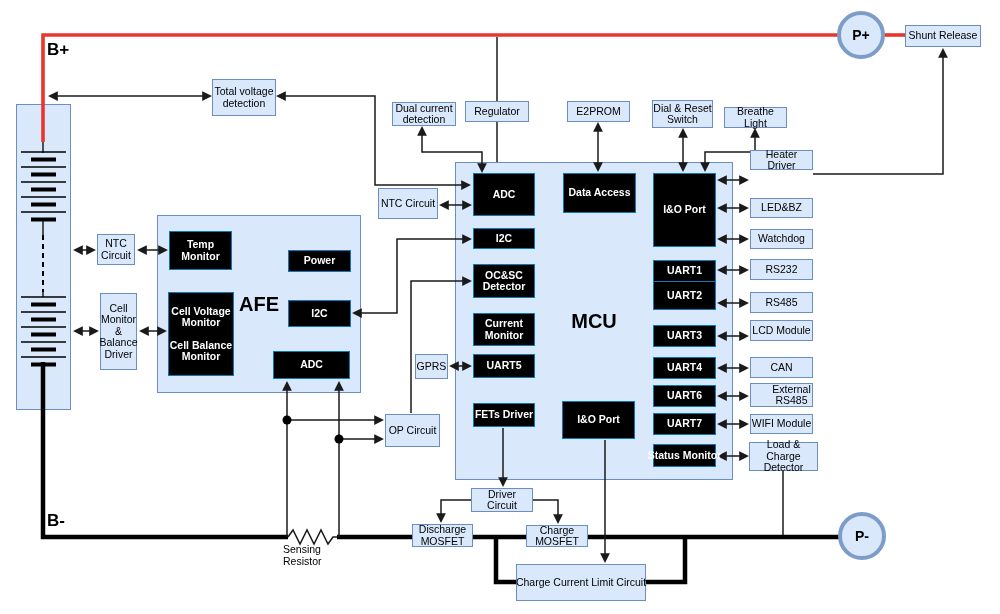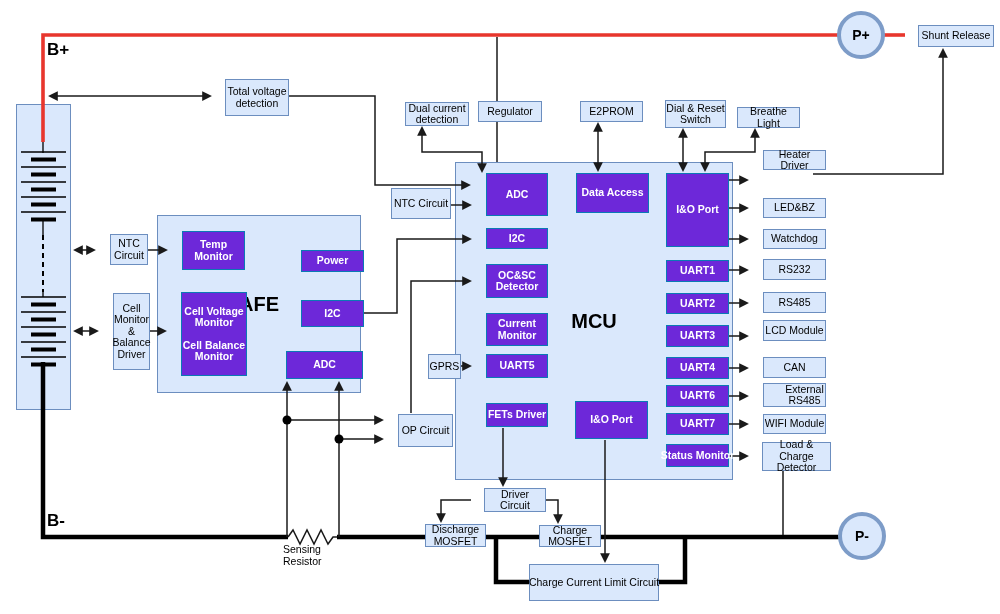--- a/index.html
+++ b/index.html
@@ -4,24 +4,24 @@
 <style>
   html,body{margin:0;padding:0;background:#ffffff;}
   #stage{
     position:relative; width:1000px; height:614px;
     font-family:"Liberation Sans", sans-serif;
     background:#ffffff; overflow:hidden;
   }
   .b{
     position:absolute; box-sizing:border-box;
     display:flex; flex-direction:column; align-items:center; justify-content:center;
-    text-align:center; font-size:10.5px; line-height:11.5px; z-index:3;margin-left:13px;
+    text-align:center; font-size:10.5px; line-height:11.5px; z-index:3;
   }
   .lt{ background:#dae8fc; border:1px solid #6c8ebf; color:#000; }
-  .bl{ background:#6d28d9; border:1px solid #0b79b5; color:#fff; font-weight:bold; }
+  .bl{ background:#000000; border:1px solid #0b79b5; color:#fff; font-weight:bold; }
   .cont{ position:absolute; box-sizing:border-box; background:#dae8fc; border:1px solid #6c8ebf; z-index:1; }
   .circ{
     position:absolute; box-sizing:border-box; border-radius:50%;
     background:#dae8fc; border:4px solid #7d9cc8; z-index:4;
     display:flex; align-items:center; justify-content:center;
     font-weight:bold; font-size:14px; color:#000;
   }
   .lbl{ position:absolute; z-index:4; color:#000; }
   .big{ font-weight:bold; font-size:17px; }
   .ttl{ font-weight:bold; font-size:20px; z-index:3; }
@@ -169,21 +169,21 @@
   <div class="lbl ttl" style="left:570px;top:310px;width:48px;text-align:center;">MCU</div>
   <div class="b bl" style="left:473px;top:173px;width:62px;height:43px;">ADC</div>
   <div class="b bl" style="left:473px;top:228px;width:62px;height:21px;">I2C</div>
   <div class="b bl" style="left:473px;top:264px;width:62px;height:34px;">OC&amp;SC Detector</div>
   <div class="b bl" style="left:473px;top:313px;width:62px;height:33px;">Current Monitor</div>
   <div class="b bl" style="left:473px;top:354px;width:62px;height:24px;">UART5</div>
   <div class="b bl" style="left:473px;top:403px;width:62px;height:24px;">FETs Driver</div>
   <div class="b bl" style="left:563px;top:173px;width:73px;height:40px;">Data Access</div>
   <div class="b bl" style="left:653px;top:173px;width:63px;height:74px;">I&amp;O Port</div>
   <div class="b bl" style="left:653px;top:260px;width:63px;height:22px;">UART1</div>
-  <div class="b bl" style="left:653px;top:293px;width:63px;height:21px;">UART2</div>
+  <div class="b bl" style="left:653px;top:281px;width:63px;height:29px;">UART2</div>
   <div class="b bl" style="left:653px;top:325px;width:63px;height:22px;">UART3</div>
   <div class="b bl" style="left:653px;top:357px;width:63px;height:22px;">UART4</div>
   <div class="b bl" style="left:653px;top:385px;width:63px;height:22px;">UART6</div>
   <div class="b bl" style="left:653px;top:413px;width:63px;height:22px;">UART7</div>
   <div class="b bl nw" style="left:653px;top:444px;width:63px;height:23px;">Status Monitor</div>
   <div class="b bl" style="left:562px;top:401px;width:73px;height:38px;">I&amp;O Port</div>
 
   <div class="b lt nw" style="left:378px;top:188px;width:60px;height:31px;">NTC Circuit</div>
   <div class="b lt" style="left:415px;top:354px;width:33px;height:25px;">GPRS</div>
   <div class="b lt" style="left:385px;top:414px;width:55px;height:33px;">OP Circuit</div>

